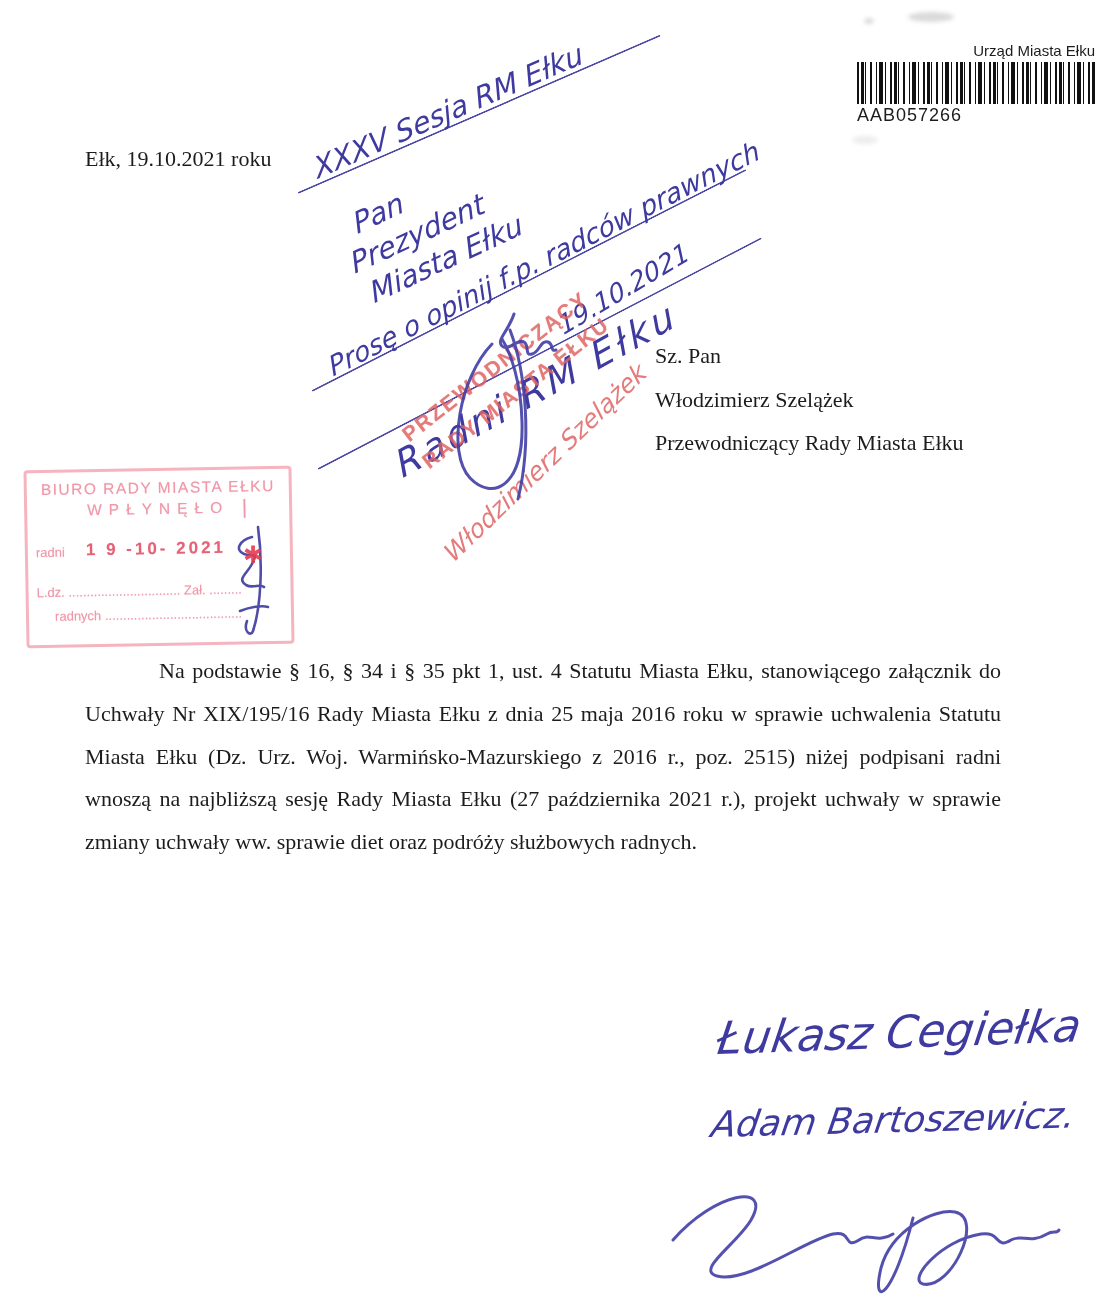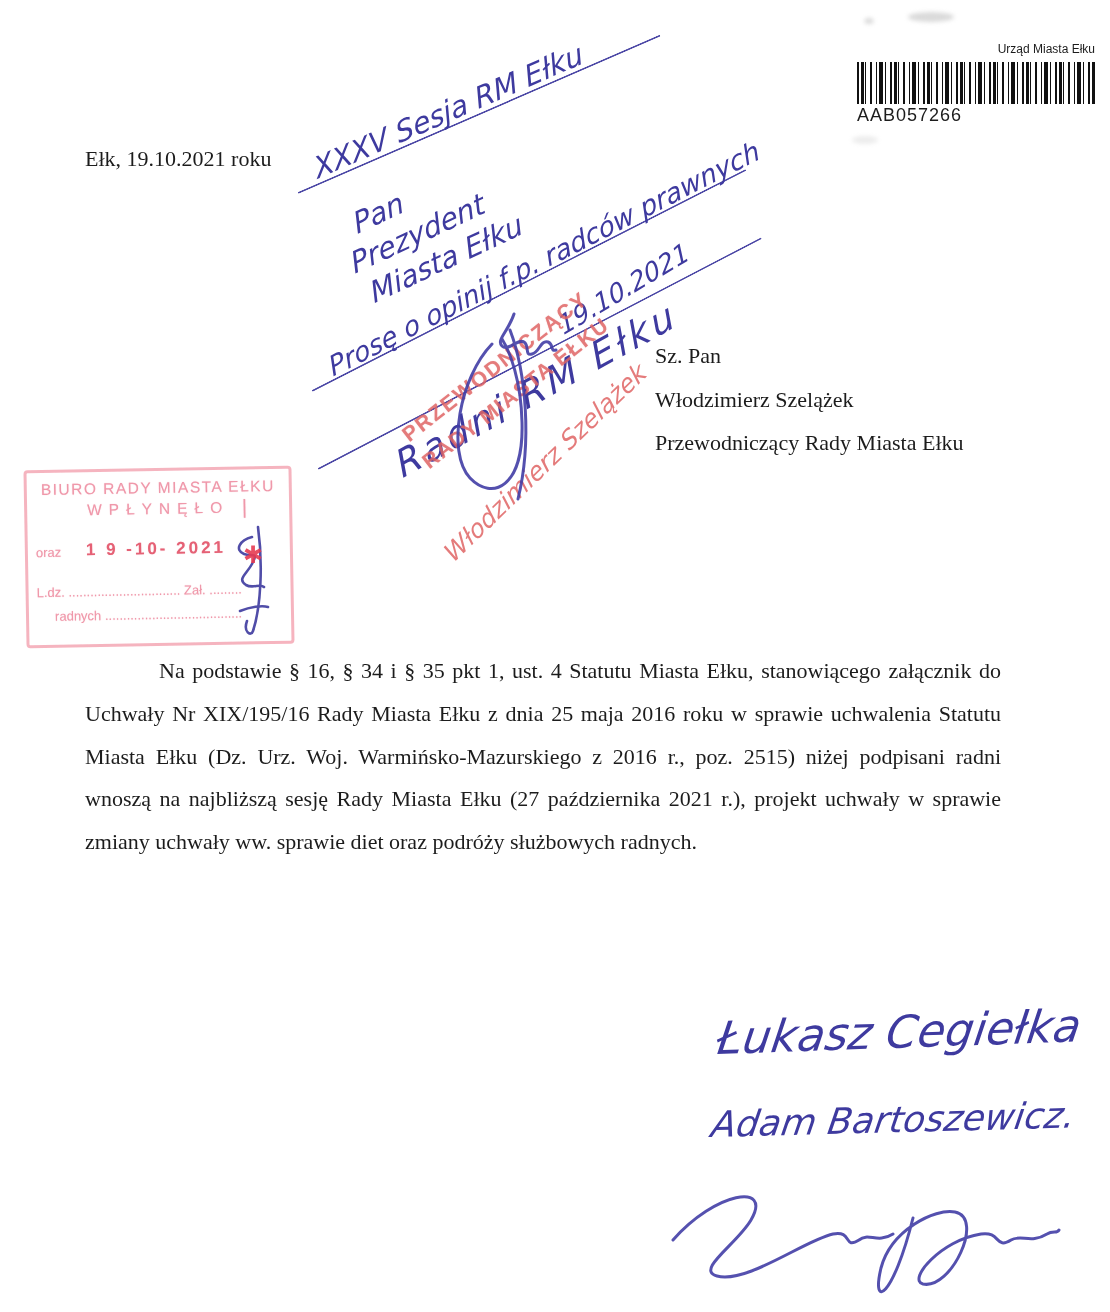--- a/index.html
+++ b/index.html
@@ -43,21 +43,21 @@
 </style>
 </head>
 <body>
 
 <div id="page">
 
   <div class="smudge" style="left:908px;top:12px;width:46px;height:10px;"></div>
   <div class="smudge" style="left:864px;top:18px;width:10px;height:6px;"></div>
   <div class="smudge" style="left:852px;top:136px;width:26px;height:8px;opacity:.5;"></div>
 
-  <div class="abs sans" style="left:855px;top:42px;width:240px;text-align:right;font-size:12px;">Urząd Miasta Ełku</div>
+  <div class="abs sans" style="left:855px;top:42px;width:240px;text-align:right;font-size:15px;">Urząd Miasta Ełku</div>
   <div class="abs barcode-bars" style="left:857px;top:62px;"></div>
   <div class="abs sans" style="left:857px;top:105px;width:238px;text-align:left;font-size:18px;letter-spacing:1px;">AAB057266</div>
 
   <div class="abs typed" style="left:85px;top:146px;font-size:22px;">Ełk, 19.10.2021 roku</div>
 
   <div class="abs hand" style="left:315px;top:152px;font-size:29px;transform:rotate(-23.5deg) skewX(-8deg);">XXXV Sesja RM Ełku</div>
   <div class="bline" style="left:298px;top:192px;width:395px;transform:rotate(-23.5deg);"></div>
 
   <div class="abs hand" style="left:352px;top:212px;font-size:29px;line-height:35px;transform:rotate(-25deg) skewX(-8deg);">
     <div style="padding-left:14px;">Pan</div>
@@ -87,21 +87,21 @@
   <div class="abs typed" style="left:655px;top:334px;font-size:22px;line-height:43.5px;">
     <div>Sz. Pan</div>
     <div>Włodzimierz Szelążek</div>
     <div>Przewodniczący Rady Miasta Ełku</div>
   </div>
 
   <div class="intake">
     <div class="l1">BIURO RADY MIASTA EŁKU</div>
     <div class="l2">WPŁYNĘŁO</div>
     <div class="tick">|</div>
-    <div class="daterow">oraz</div>
+    <div class="daterow">radni</div>
     <div class="dateval">1 9 -10- 2021</div>
     <div class="dotsrow" style="top:112px;">
       <span>L.dz.</span>
       <span>...............................</span>
       <span>Zał.</span>
       <span>.........</span>
     </div>
     <div class="dotsrow" style="top:136px;left:26px;">
       <span>radnych</span>
       <span>......................................</span>

